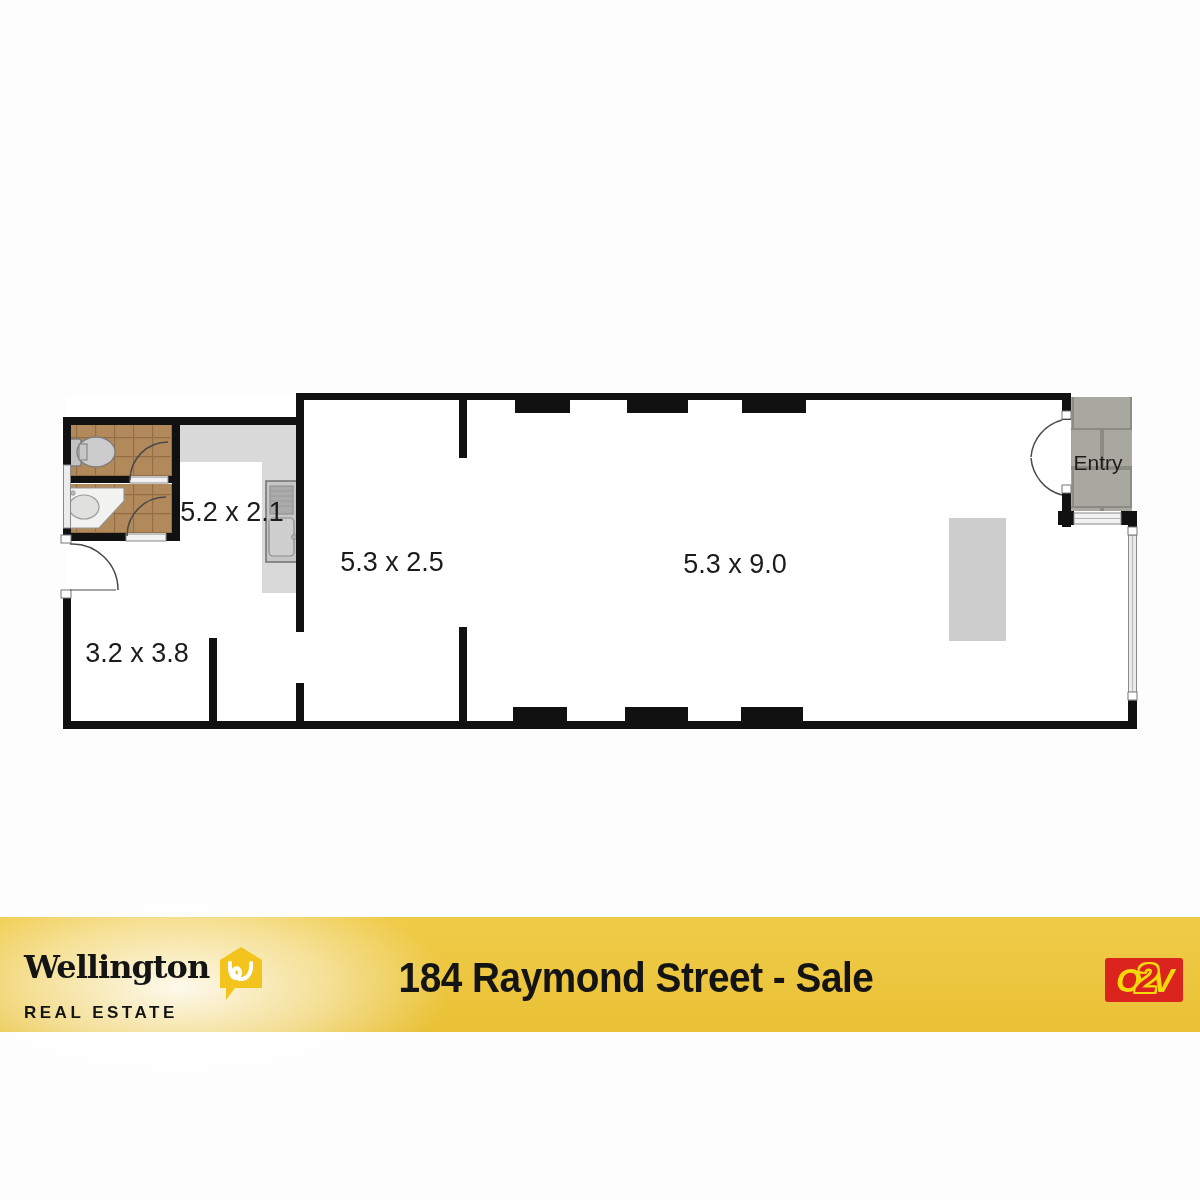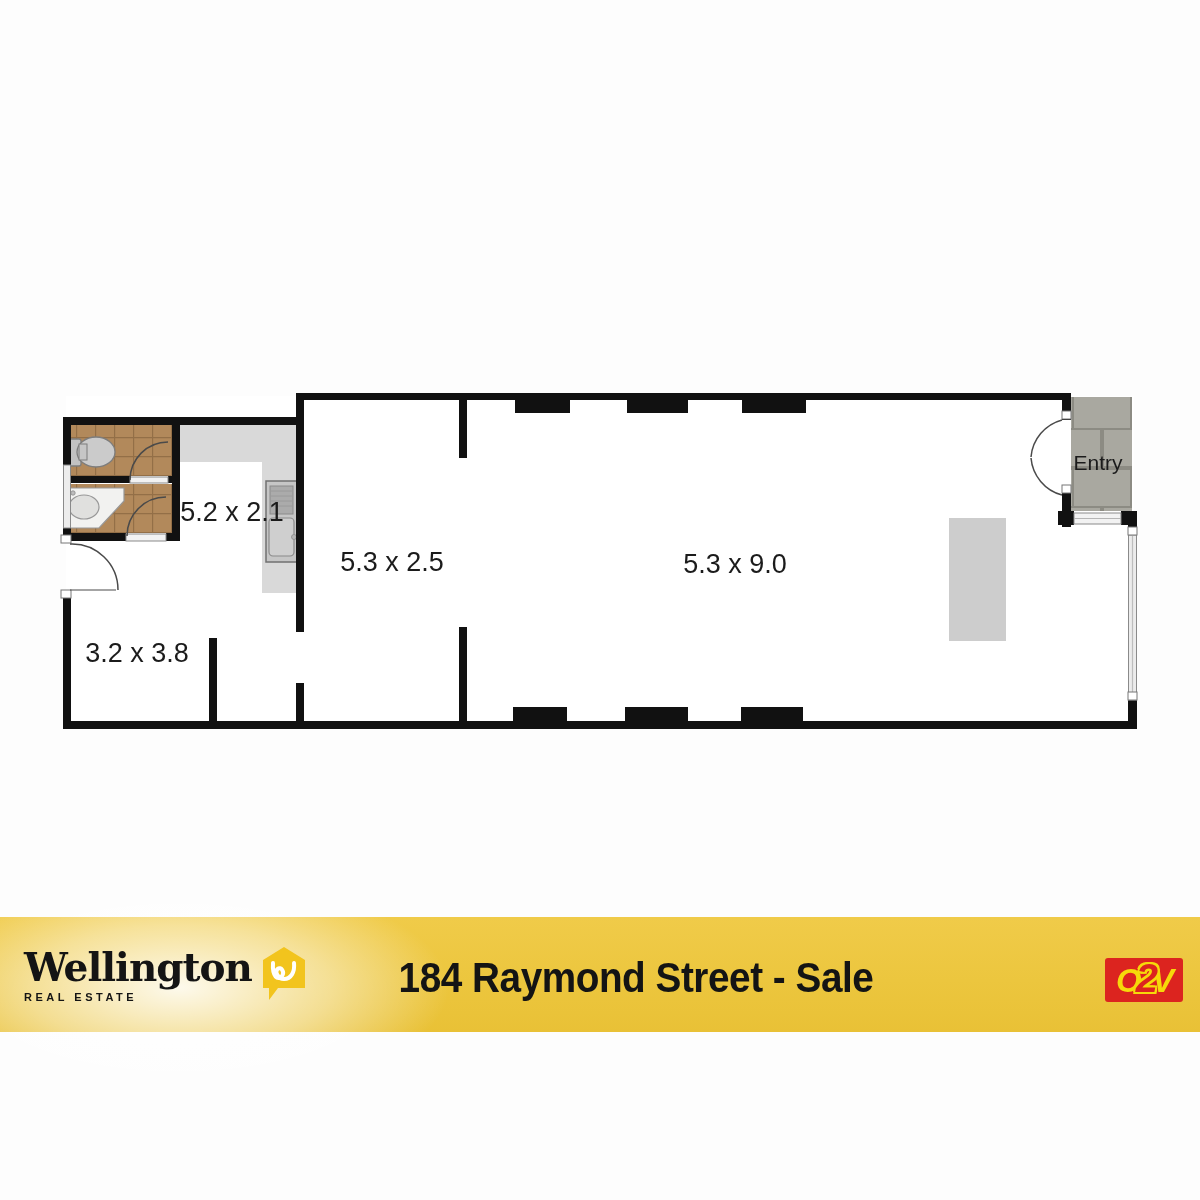--- a/index.html
+++ b/index.html
@@ -8,22 +8,22 @@
   .plan-svg{position:absolute;left:0;top:0;width:1200px;height:1200px;}
   .room-label{font-family:"Liberation Sans",sans-serif;fill:#1b1b1b;}
   
   .banner{position:absolute;left:0;top:917px;width:1200px;height:115px;
           background:linear-gradient(180deg,#f0cb49 0%,#ecc63e 55%,#e9c136 100%);}
   .banner .glow{position:absolute;left:-60px;top:-45px;width:520px;height:210px;
           background:radial-gradient(ellipse at 46% 55%,rgba(255,255,255,.9) 0%,rgba(255,255,255,.45) 38%,rgba(255,255,255,0) 68%);}
   .agency{position:absolute;left:24px;top:33px;display:flex;align-items:flex-start;gap:10px;}
   .agency-text{display:flex;flex-direction:column;}
   .agency-name{font-family:"DejaVu Serif","Liberation Serif",serif;font-weight:bold;
-          font-size:39px;line-height:34px;color:#141414;letter-spacing:-1px;}
-  .agency-tagline{font-size:11px;font-weight:bold;color:#141414;letter-spacing:3.5px;margin-top:7px;}
+          font-size:32px;line-height:34px;color:#141414;letter-spacing:-1px;}
+  .agency-tagline{font-size:17px;font-weight:bold;color:#141414;letter-spacing:3.5px;margin-top:19px;}
   .agency-icon{width:44px;height:56px;margin-top:-4px;}
   .banner-title{position:absolute;left:636px;top:36px;transform:translateX(-50%) scaleX(.9);
           white-space:nowrap;font-size:43px;font-weight:bold;color:#141414;letter-spacing:-.5px;}
   .o2v{position:absolute;right:17px;top:41px;width:78px;height:44px;border-radius:3px;
           display:flex;align-items:center;justify-content:center;font-style:italic;
           font-weight:bold;font-size:33px;letter-spacing:-2px;line-height:1;}
   .o2v .l2{font-size:40px;margin:0 -4px;position:relative;top:-2px;
           text-shadow:-2px -2px 0 #f6d90a,2px -2px 0 #f6d90a,-2px 2px 0 #f6d90a,2px 2px 0 #f6d90a,0 2px 0 #f6d90a,0 -2px 0 #f6d90a,2px 0 0 #f6d90a,-2px 0 0 #f6d90a;}
 </style>
 </head>

